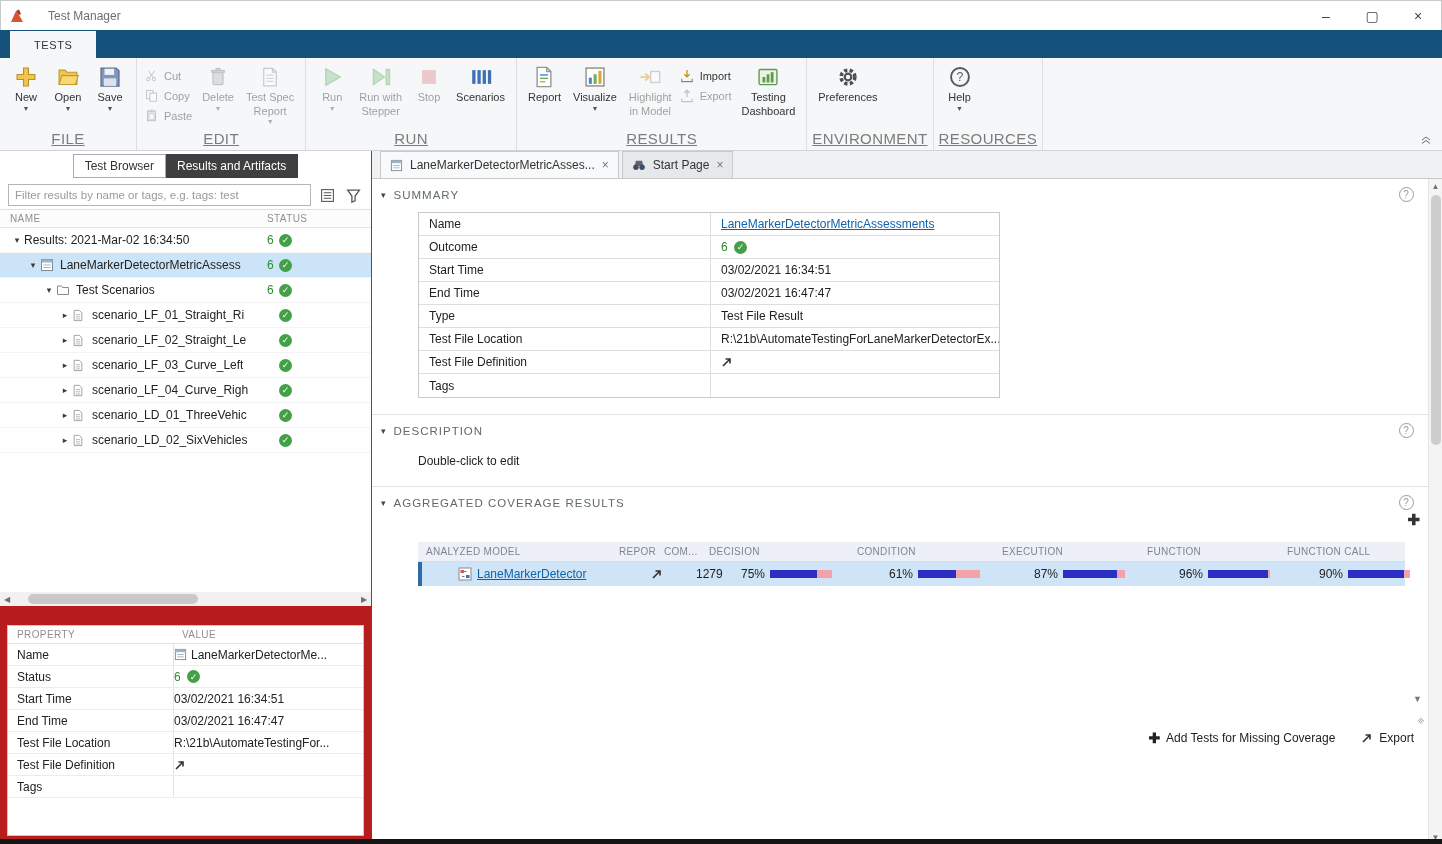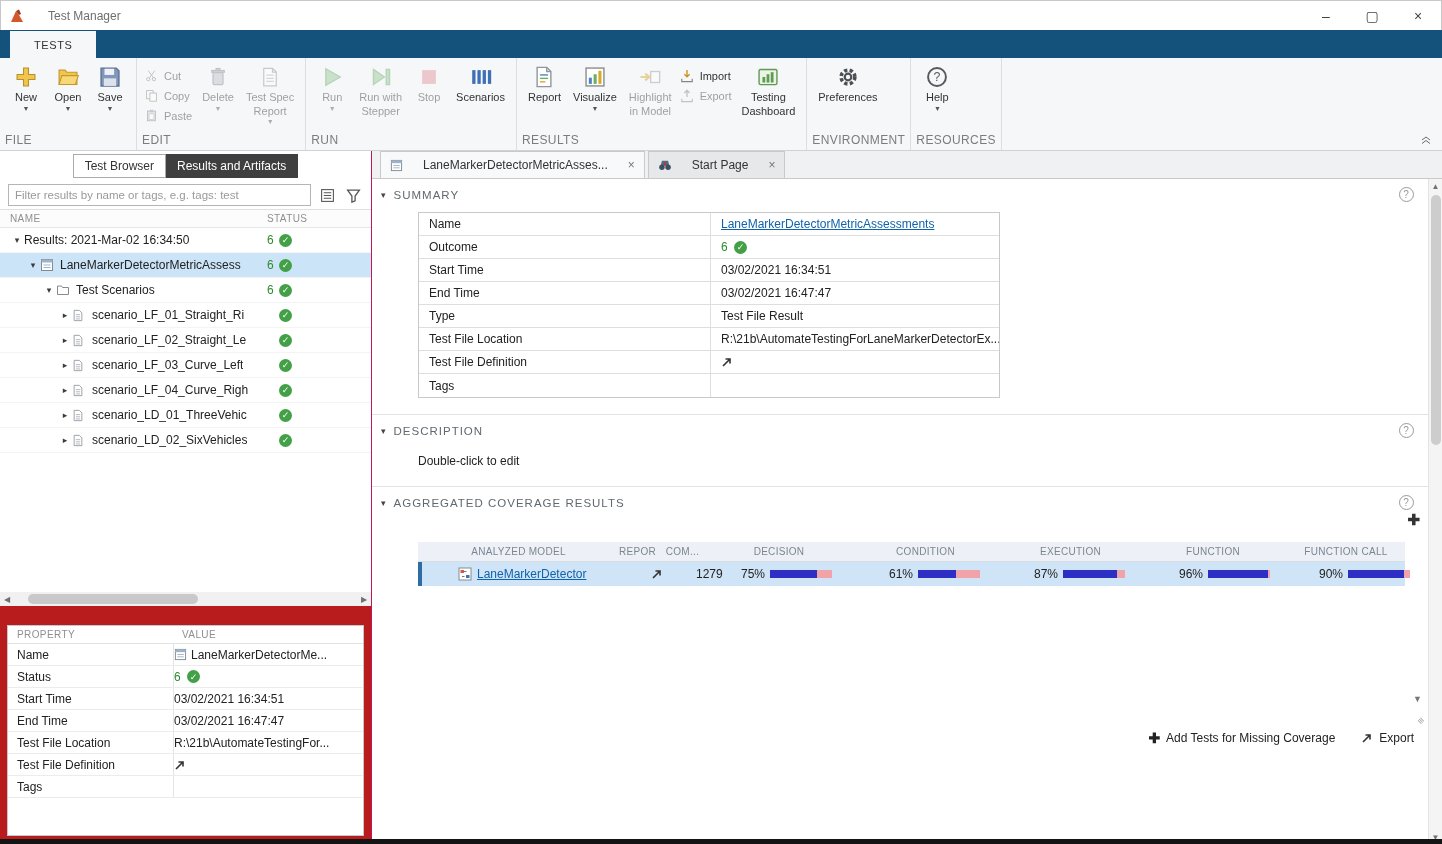--- a/index.html
+++ b/index.html
@@ -11,21 +11,21 @@
   .titlebar .title { color:#6e6e6e; font-size:12px; }
   .win-controls { margin-left:auto; display:flex; height:100%; }
   .win-btn { width:46px; height:100%; display:flex; align-items:center; justify-content:center; color:#444; font-size:14px; }
 
   
   .ribbon-band { height:28px; background:#14527b; display:flex; align-items:flex-end; padding-left:10px; }
   .ribbon-tab { background:#f6f7f8; color:#333; font-size:11px; letter-spacing:.6px; padding:0 24px; height:27px; display:flex; align-items:center; }
   .toolbar { height:93px; background:#f6f7f8; border-bottom:1px solid #cfd2d6; display:flex; position:relative; }
   .tgroup { display:flex; flex-direction:column; padding:3px 5px 0; border-right:1px solid #dcdee1; }
   .tgroup-buttons { flex:1; display:flex; align-items:flex-start; }
-  .tgroup-label { text-align:left; font-size:12px; color:#7c7c7c; padding:1px 0 3px; letter-spacing:.4px; }
+  .tgroup-label { text-align:center; font-size:15px; color:#7c7c7c; padding:1px 0 3px; letter-spacing:.4px;text-decoration:underline; }
   .tbtn { display:flex; flex-direction:column; align-items:center; padding:3px 6px 1px; min-width:42px; gap:1px; }
   .tico { width:26px; height:26px; display:flex; align-items:center; justify-content:center; }
   .tlabel { font-size:11px; color:#333; line-height:1.15; text-align:center; white-space:nowrap; }
   .caret { font-size:7px; color:#555; line-height:1; }
   .dis { opacity:.45; }
   .small-col { display:flex; flex-direction:column; gap:5px; padding:7px 4px 0 2px; }
   .sbtn { display:flex; align-items:center; gap:5px; font-size:11px; color:#333; }
   .sico { width:15px; height:15px; display:flex; align-items:center; justify-content:center; }
   .ribbon-collapse { position:absolute; right:8px; bottom:4px; width:16px; height:14px; display:flex; align-items:center; justify-content:center; }
 
@@ -61,21 +61,21 @@
   .prop-panel { margin:19px 7px 0 7px; height:211px; background:#fff; border:1px solid #c5c8ca; }
   .prop-header { display:grid; grid-template-columns:165px 1fr; font-size:10px; color:#8f8f8f; letter-spacing:.4px; border-bottom:1px solid #e2e2e2; padding:3px 0; }
   .prop-header span { padding-left:9px; }
   .prop-row { display:grid; grid-template-columns:165px 1fr; min-height:22px; border-bottom:1px solid #ececec; align-items:center; }
   .prop-key { padding-left:9px; }
   .prop-val { border-left:1px solid #e4e4e4; padding-left:0; height:100%; display:flex; align-items:center; gap:4px; white-space:nowrap; overflow:hidden; }
 
   
   .main-panel { flex:1; display:flex; flex-direction:column; background:#fff; position:relative; }
   .doc-tabbar { height:28px; background:#f0f1f2; border-bottom:1px solid #c9c9c9; display:flex; align-items:flex-end; padding-left:8px; gap:3px; }
-  .doc-tab { height:27px; display:flex; align-items:center; gap:20px; padding:0 9px; border:1px solid #c9c9c9; border-bottom:none; background:#e7e8ea; font-size:12px; color:#333; }
+  .doc-tab { height:27px; display:flex; align-items:center; gap:7px; padding:0 9px; border:1px solid #c9c9c9; border-bottom:none; background:#e7e8ea; font-size:12px; color:#333; }
   .doc-tab.active { background:#f8f9fa; }
   .tab-close { font-size:12px; color:#777; }
   .doc-body { flex:1; position:relative; background:#fff; }
   .section-header { display:flex; align-items:center; padding:8px 10px 6px 9px; color:#60696f; font-size:11.5px; letter-spacing:1px; }
   .sec-arrow { font-size:9px; color:#444; margin-right:7px; }
   .help-round { margin-left:auto; margin-right:18px; width:15px; height:15px; border:1px solid #9a9a9a; border-radius:50%; color:#9a9a9a; font-size:10px; display:flex; align-items:center; justify-content:center; }
   .section { border-top:1px solid #e1e4e6; }
   .section:first-child { border-top:none; }
 
   .sum-table { margin:4px 0 16px 46px; width:582px; border:1px solid #c9c9c9; }
@@ -83,21 +83,21 @@
   .sum-row:last-child { border-bottom:none; }
   .sum-label { padding-left:10px; display:flex; align-items:center; }
   .sum-value { border-left:1px solid #dedede; padding-left:10px; display:flex; align-items:center; gap:4px; white-space:nowrap; overflow:hidden; }
   a.link { color:#0f62ac; text-decoration:underline; cursor:pointer; }
   .play-ico { color:#4a9e4a; font-size:12px; }
 
   .desc-text { padding:10px 0 18px 46px; color:#222; }
 
   .cov-section { position:relative; height:336px; }
   .cov-table { margin:26px 0 0 46px; width:987px; }
-  .cov-grid { display:grid; grid-template-columns:193px 45px 45px 148px 145px 145px 140px 126px;text-align:center; }
+  .cov-grid { display:grid; grid-template-columns:193px 45px 45px 148px 145px 145px 140px 126px; }
   .cov-head { background:#edf1f7; border-bottom:1px solid #d7dde4; font-size:10px; color:#7c8691; letter-spacing:.3px; }
   .cov-head span { padding:4px 0 4px 8px; white-space:nowrap; overflow:hidden; }
   .cov-row { background:#cfe4f6; height:24px; align-items:center; position:relative;padding-left:32px; }
   .cov-row::before { content:""; position:absolute; left:0; top:0; bottom:0; width:4px; background:#2e6da4; }
   .cov-cell { padding-left:8px; display:flex; align-items:center; gap:5px; white-space:nowrap; }
   .bar { width:62px; height:8px; background:#f2a3aa; flex:none; }
   .bar-fill { height:100%; background:#2d2fc4; }
   .add-col-btn { position:absolute; right:22px; top:24px; font-size:15px; font-weight:bold; color:#333; }
   .cov-scroll-down { position:absolute; right:20px; bottom:118px; font-size:9px; color:#777; }
   .cov-grip { position:absolute; right:18px; bottom:96px; font-size:10px; color:#999; transform:rotate(45deg); }

